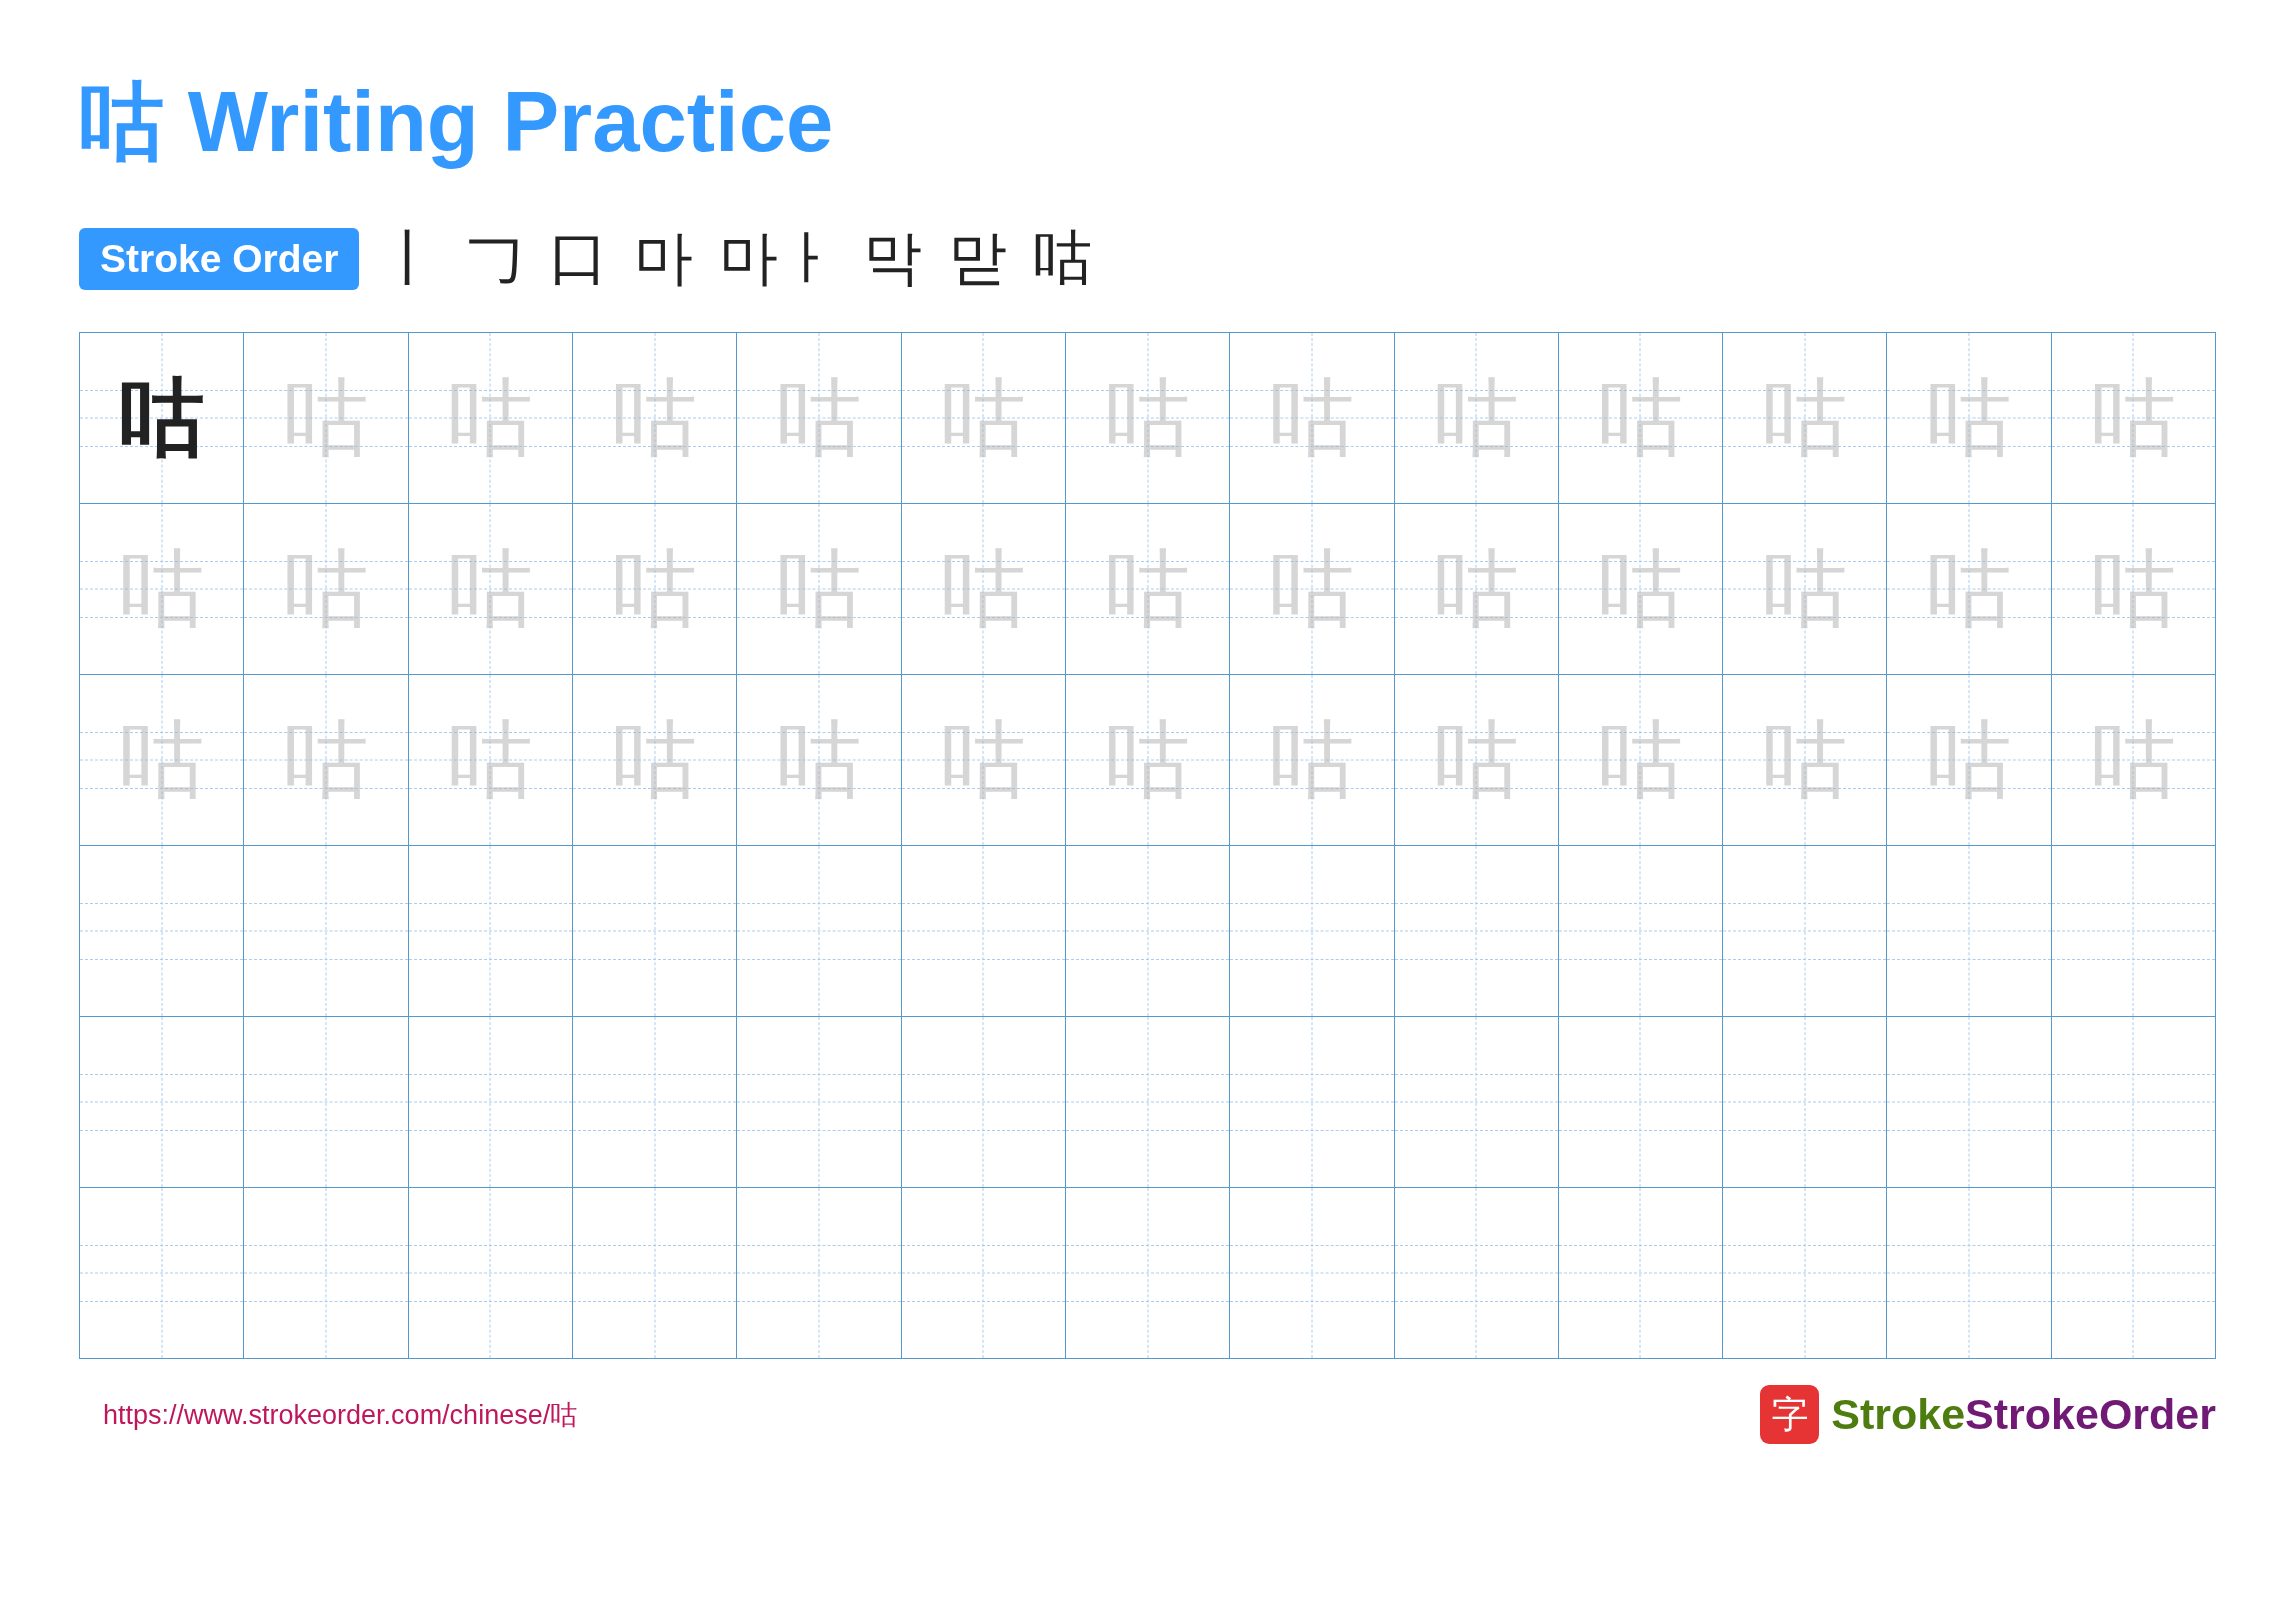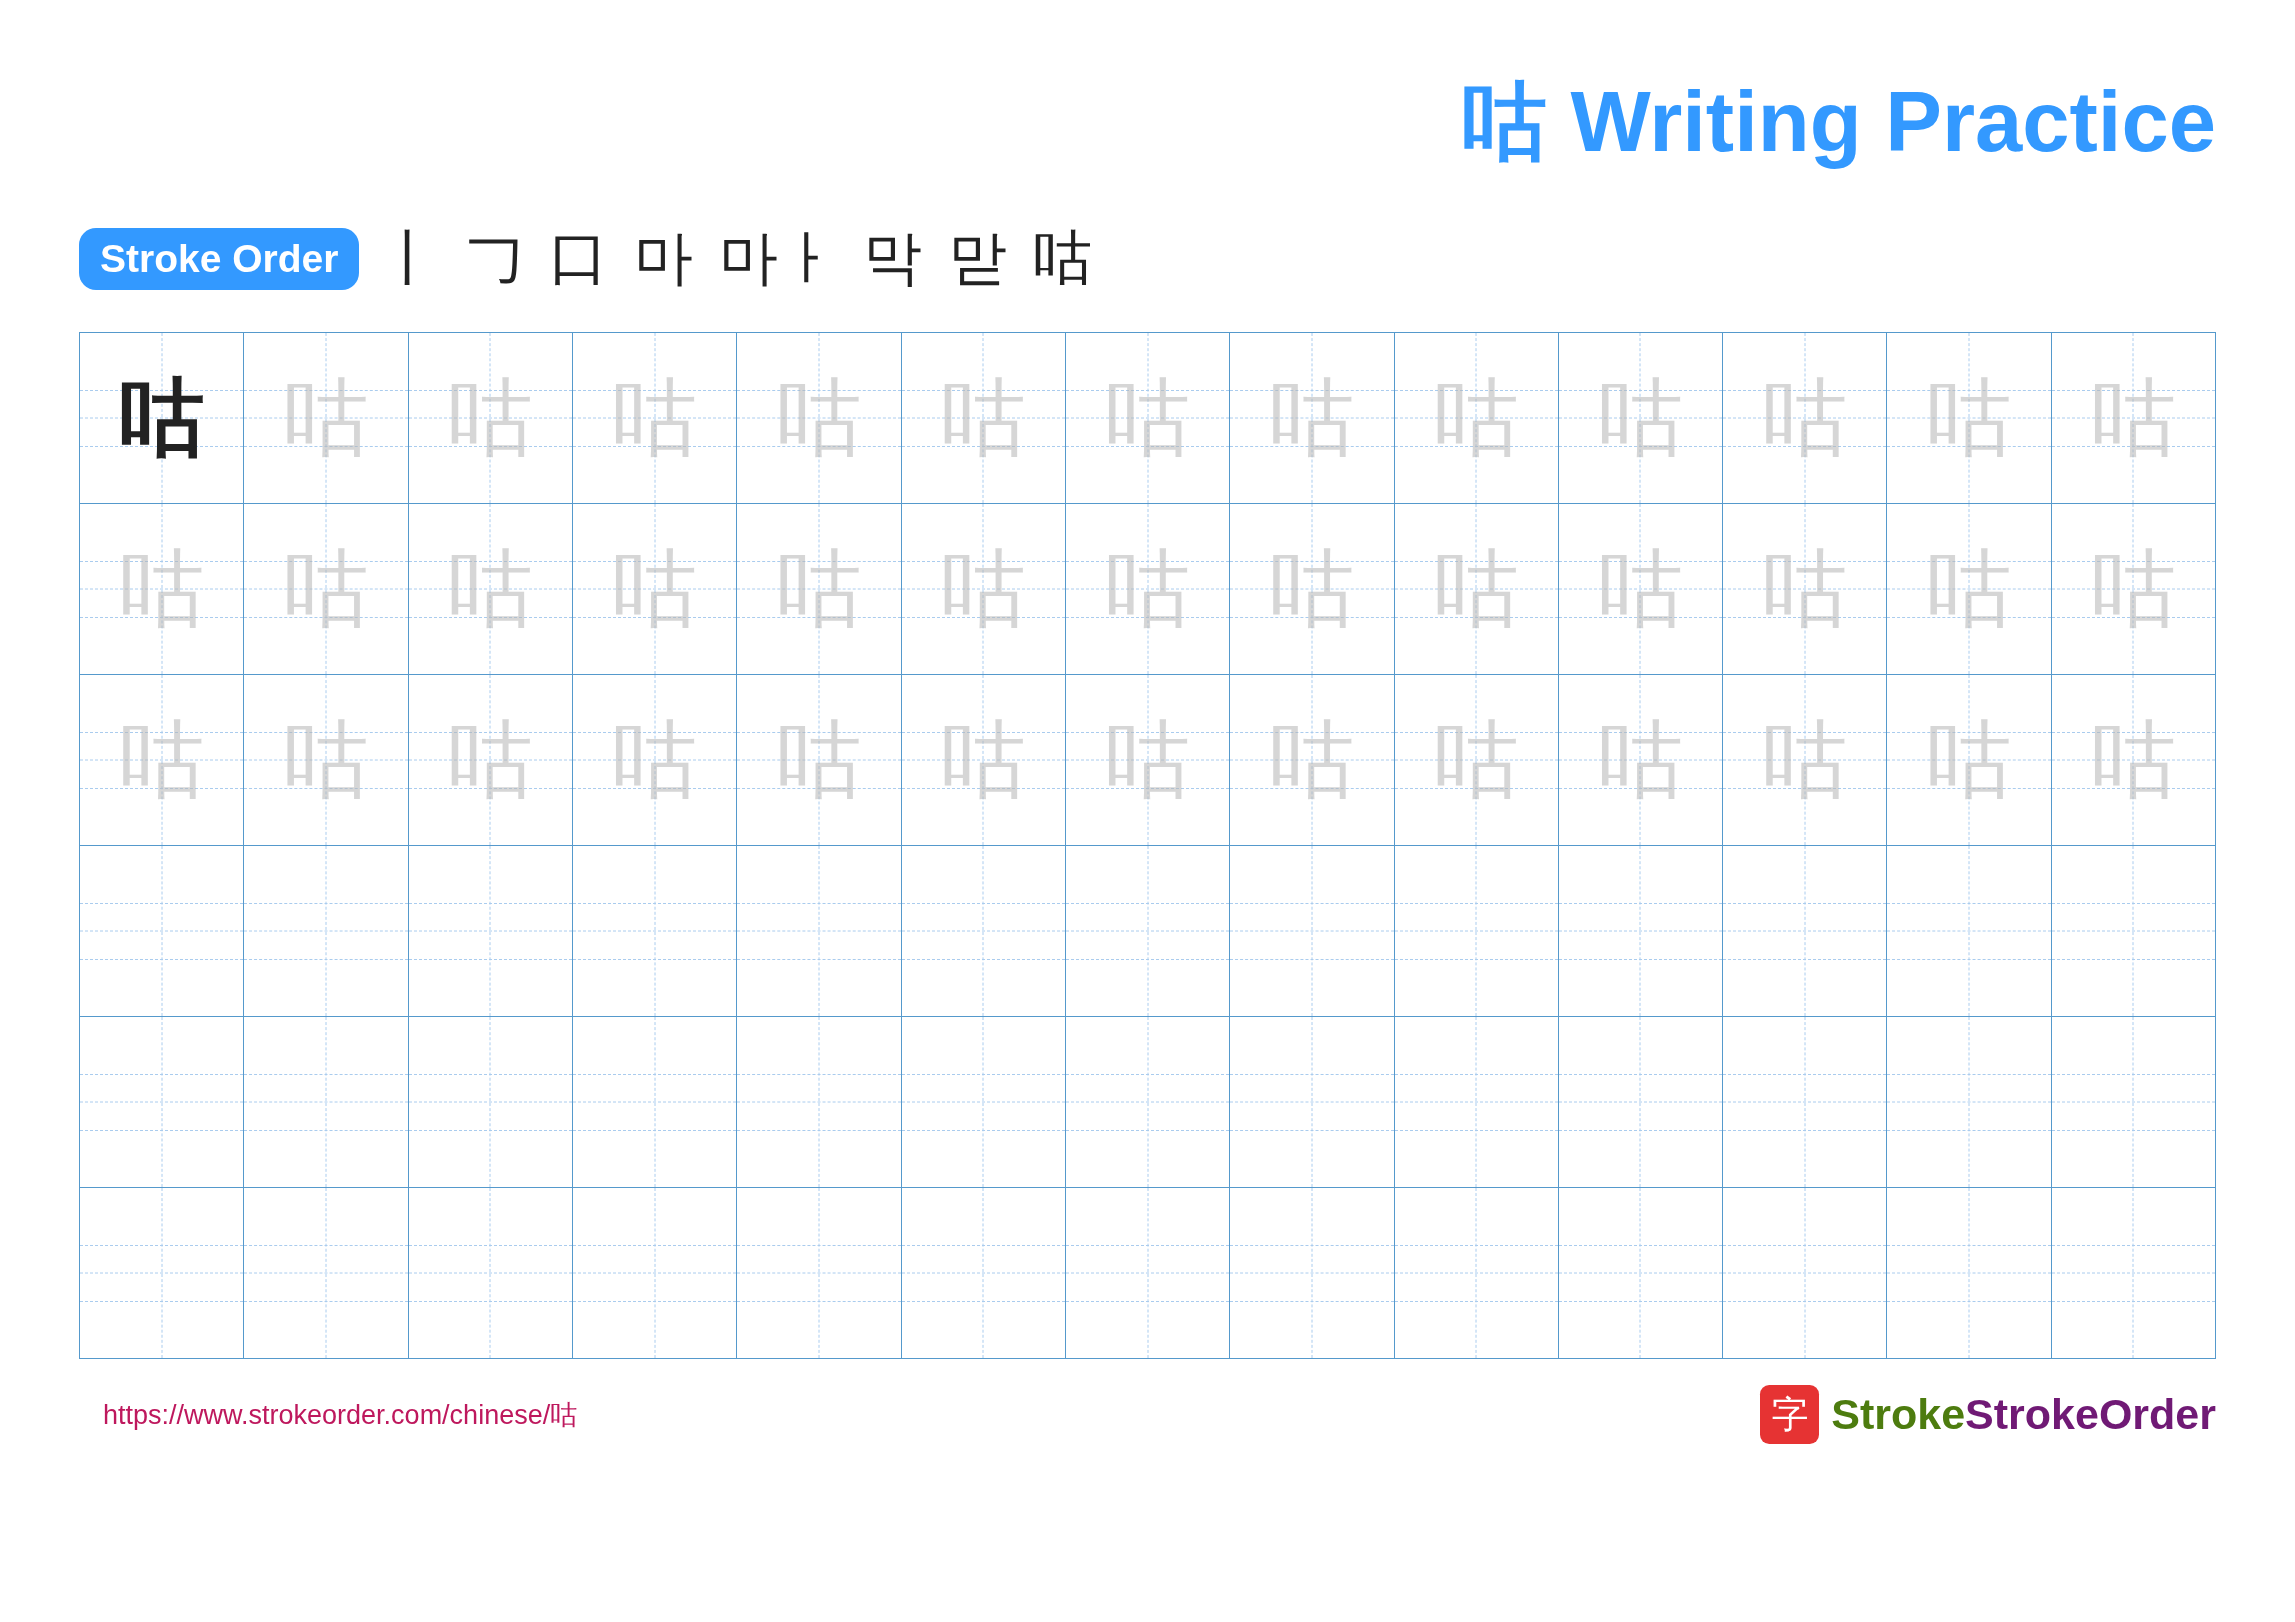--- a/index.html
+++ b/index.html
@@ -11,21 +11,21 @@
       position: relative;
       overflow: hidden;
     }
 
     .page {
       width: 2295px;
       height: 1300px;
       padding: 52px 79px;
       display: flex;
       flex-direction: column;
-      align-items: flex-end;
+      align-items: flex-start;
     }
 
     .title {
       font-size: 85px;
       color: #3399ff;
       font-weight: bold;
       font-family: sans-serif;
       margin-bottom: 39px;
       margin-top: 13px;
     }
@@ -38,21 +38,21 @@
       gap: 19.6px;
     }
 
     .stroke-order-badge {
       background: #3399ff;
       color: #fff;
       font-family: sans-serif;
       font-size: 39px;
       font-weight: bold;
       padding: 9.2px 21px;
-      border-radius: 17px;
+      border-radius: 6px;
       white-space: nowrap;
       flex-shrink: 0;
     }
 
     .stroke-steps {
       display: flex;
       align-items: center;
       gap: 26px;
       font-size: 59px;
     }

